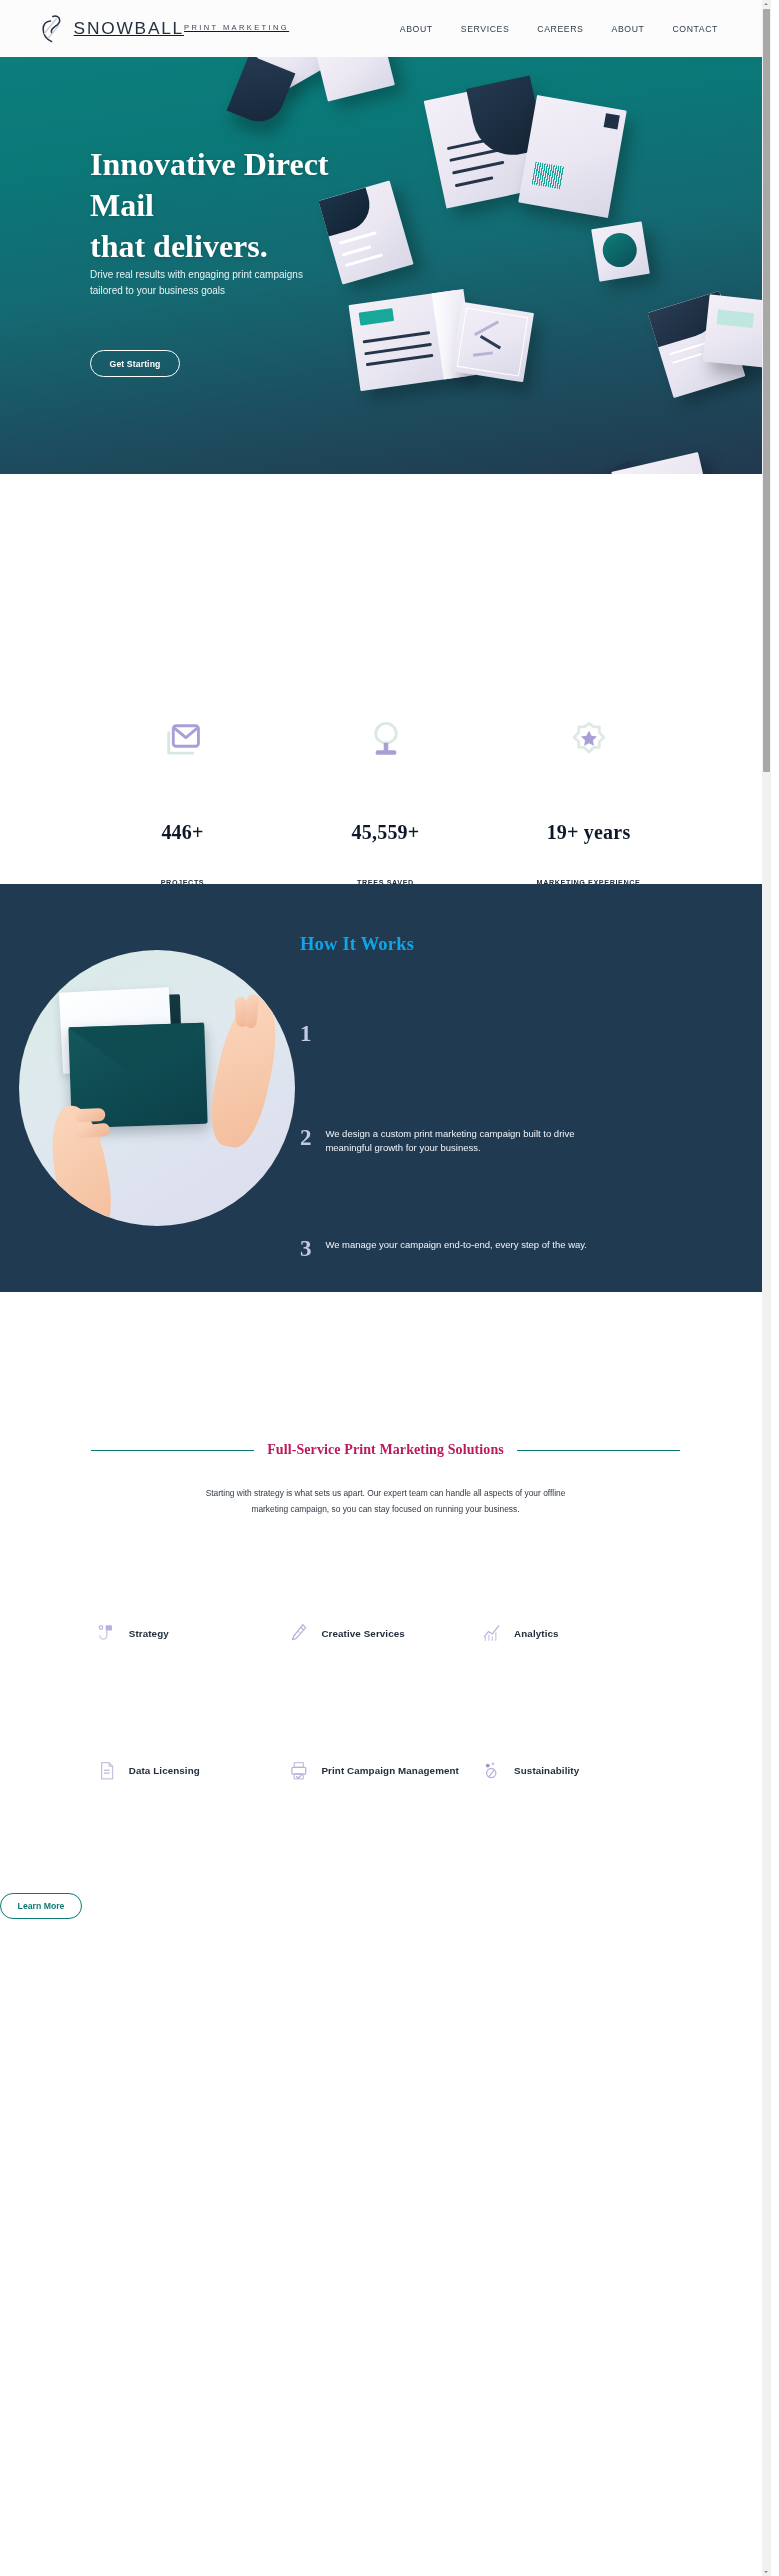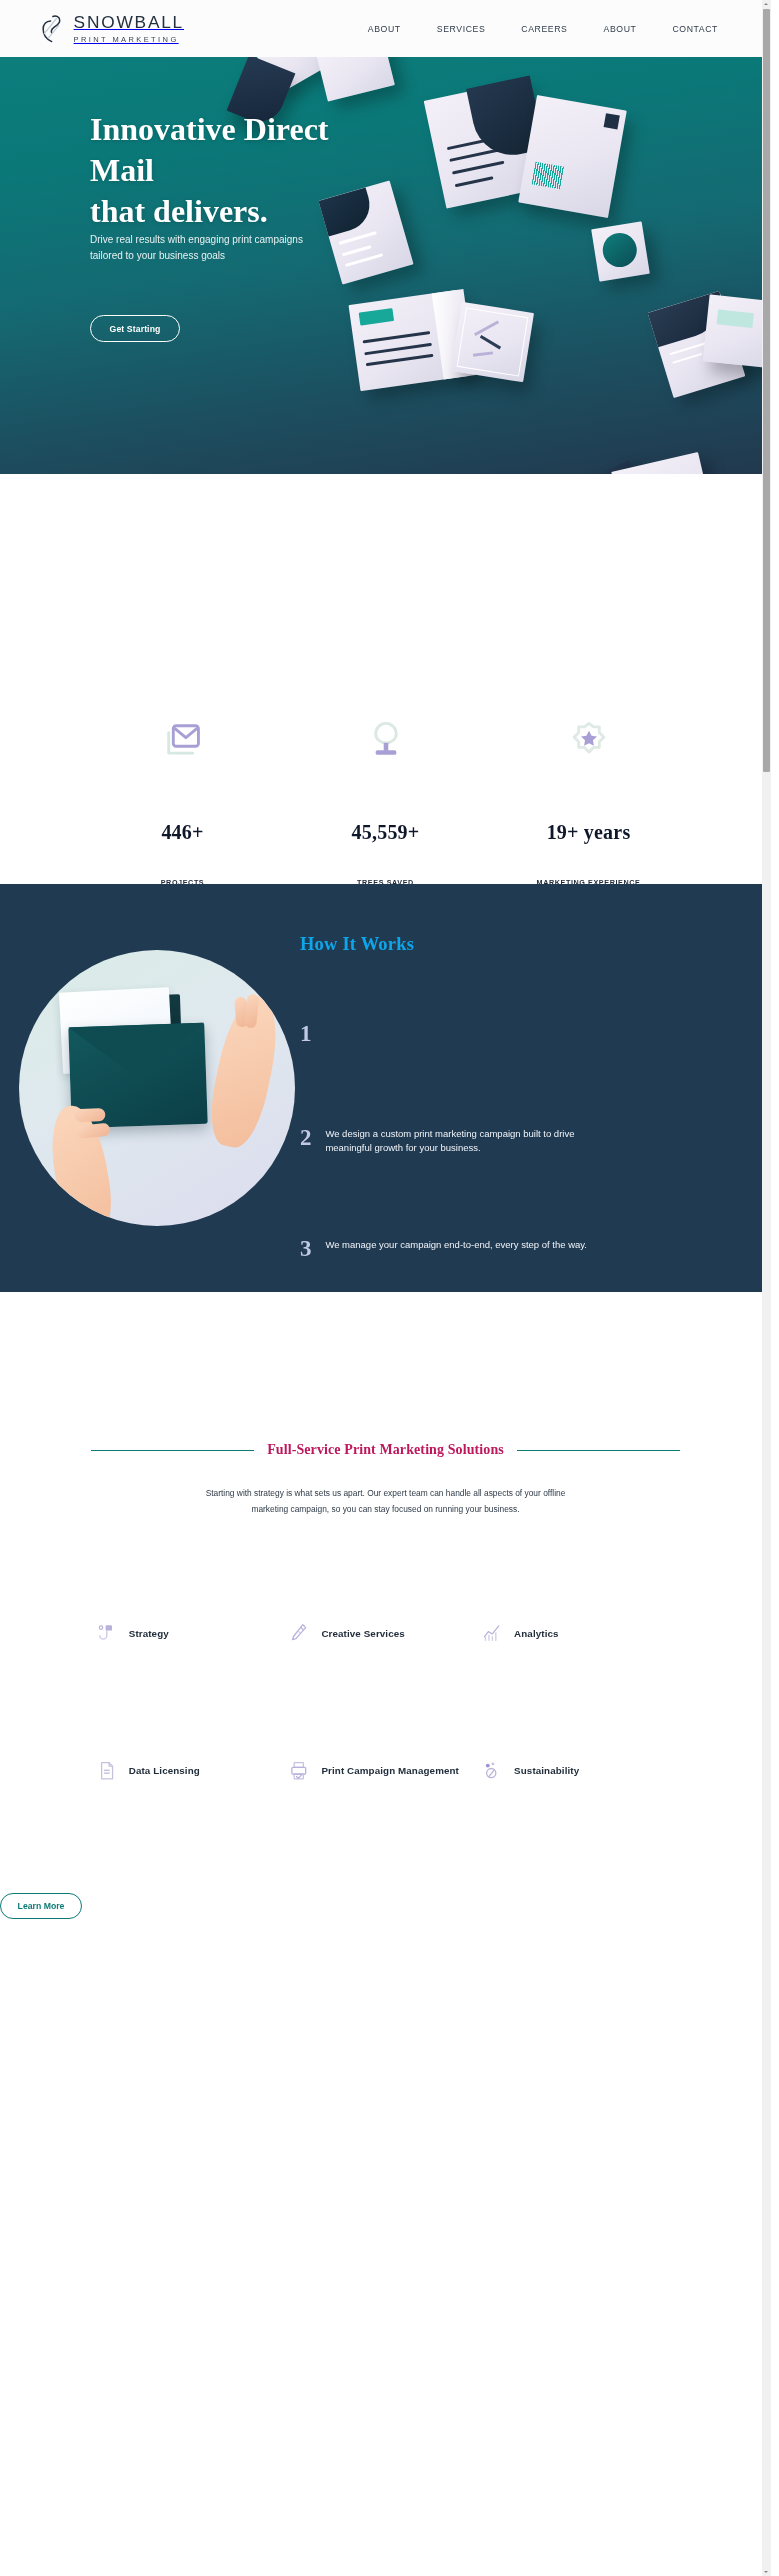--- a/index.html
+++ b/index.html
@@ -18,43 +18,43 @@
   .header {
     height:57px;
     background:#fcfcfd;
     display:flex;
     align-items:center;
     position:relative;
     z-index:30;
   }
   .logo-wrap { display:flex; align-items:center; margin-left:39px; gap:8px; }
   .logo-mark { width:26.6px; height:32px; position:relative; flex:none; }
-  .logo-text { display:flex; flex-direction:column; line-height:1; }
+  .logo-text { display:flex; flex-direction:row; line-height:1; }
   .logo-title {
     font-size:17.3px; font-weight:400; letter-spacing:1.8px;
     color:#23303f; font-family:"Liberation Sans", sans-serif;
   }
   .logo-sub {
     font-size:7.5px; letter-spacing:2.4px; color:#3a4654;
     margin-top:4.6px; font-weight:400;
   }
-  .nav { margin-left:auto; margin-right:53px; display:flex; gap:36px;text-align:right; }
+  .nav { margin-left:auto; margin-right:53px; display:flex; gap:28px;text-align:right; }
   .nav a {
     font-size:8.7px; letter-spacing:0.6px; color:#2f3b49;
     text-decoration:none; font-weight:400;
   }
 
   
   .hero {
     height:417px;
     background:linear-gradient(172deg,#0c7e7c 0%,#0b7878 22%,#146a72 48%,#1c4f60 74%,#22384e 100%);
     position:relative;
     overflow:hidden;
   }
-  .hero-inner { position:relative; z-index:4; padding-left:90px; padding-top:52px; }
+  .hero-inner { position:relative; z-index:4; padding-left:90px; padding-top:87px; }
   .hero-title {
     font-family:"Liberation Serif", serif;
     font-weight:700;
     font-size:32px;
     line-height:1.28;
     color:#ffffff;
     text-shadow:0 1.2px 4.6px rgba(0,0,0,.18);
     max-width:300px;
   }
   .hero-sub {

